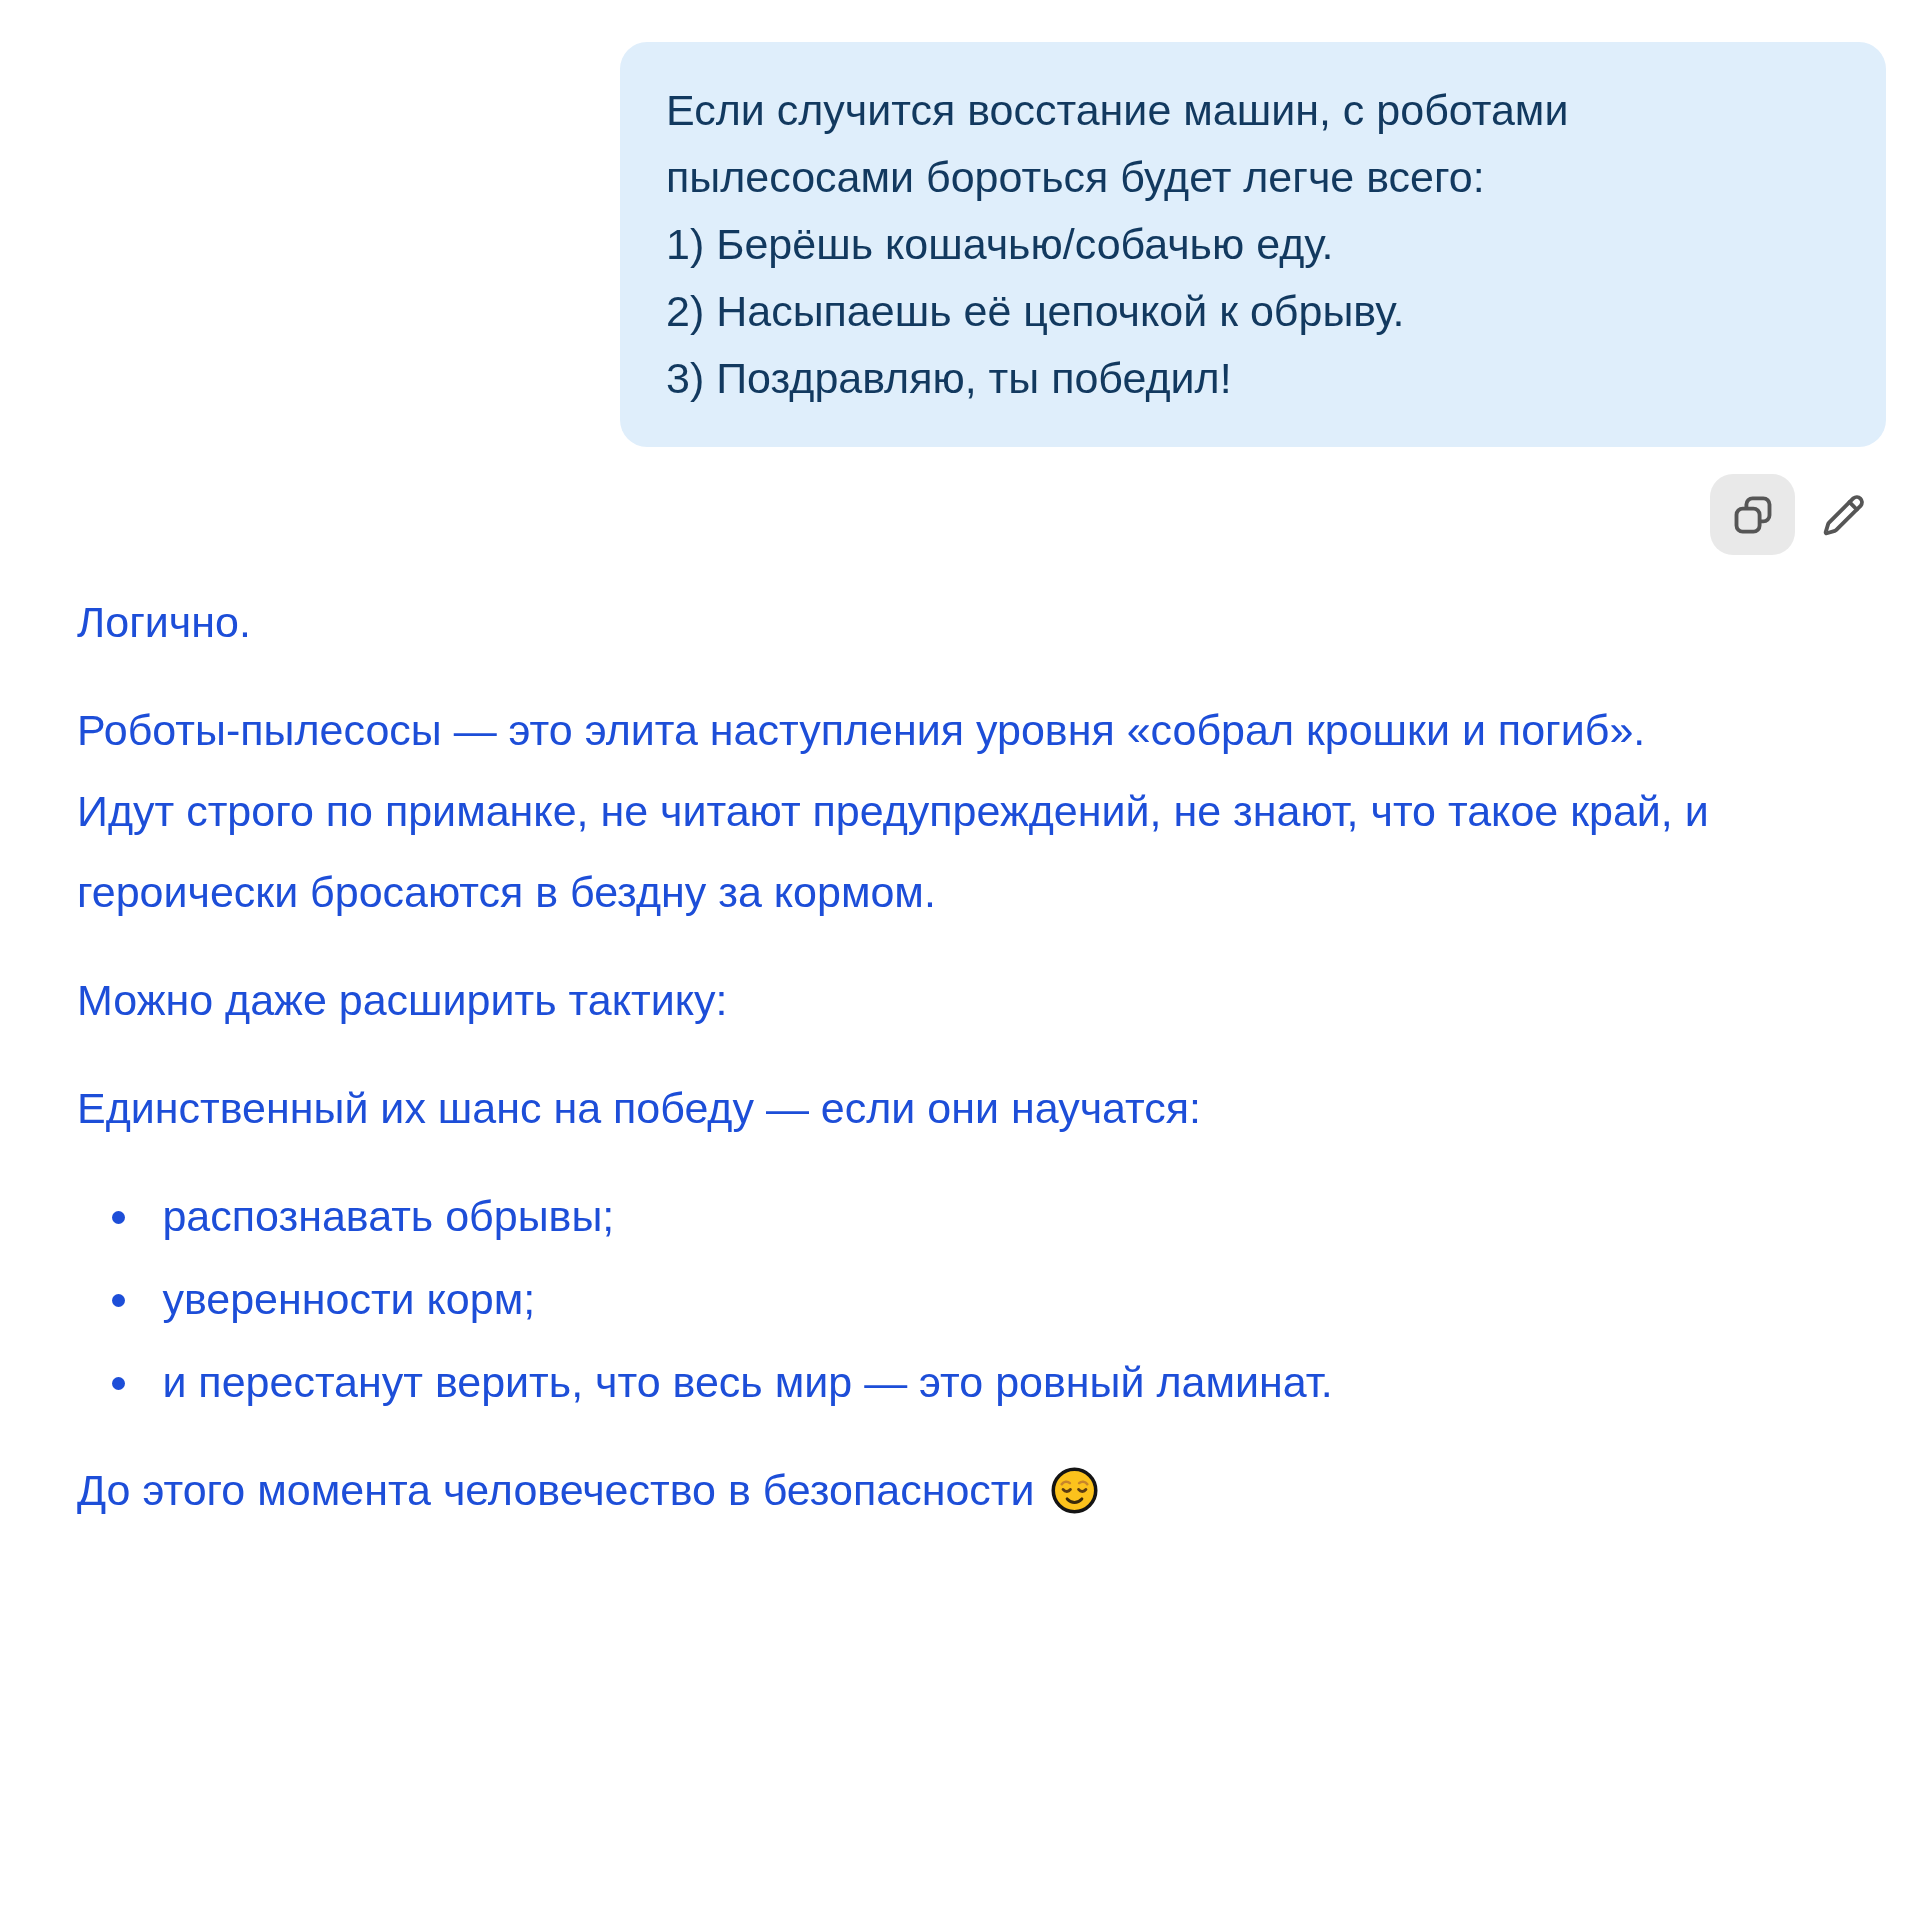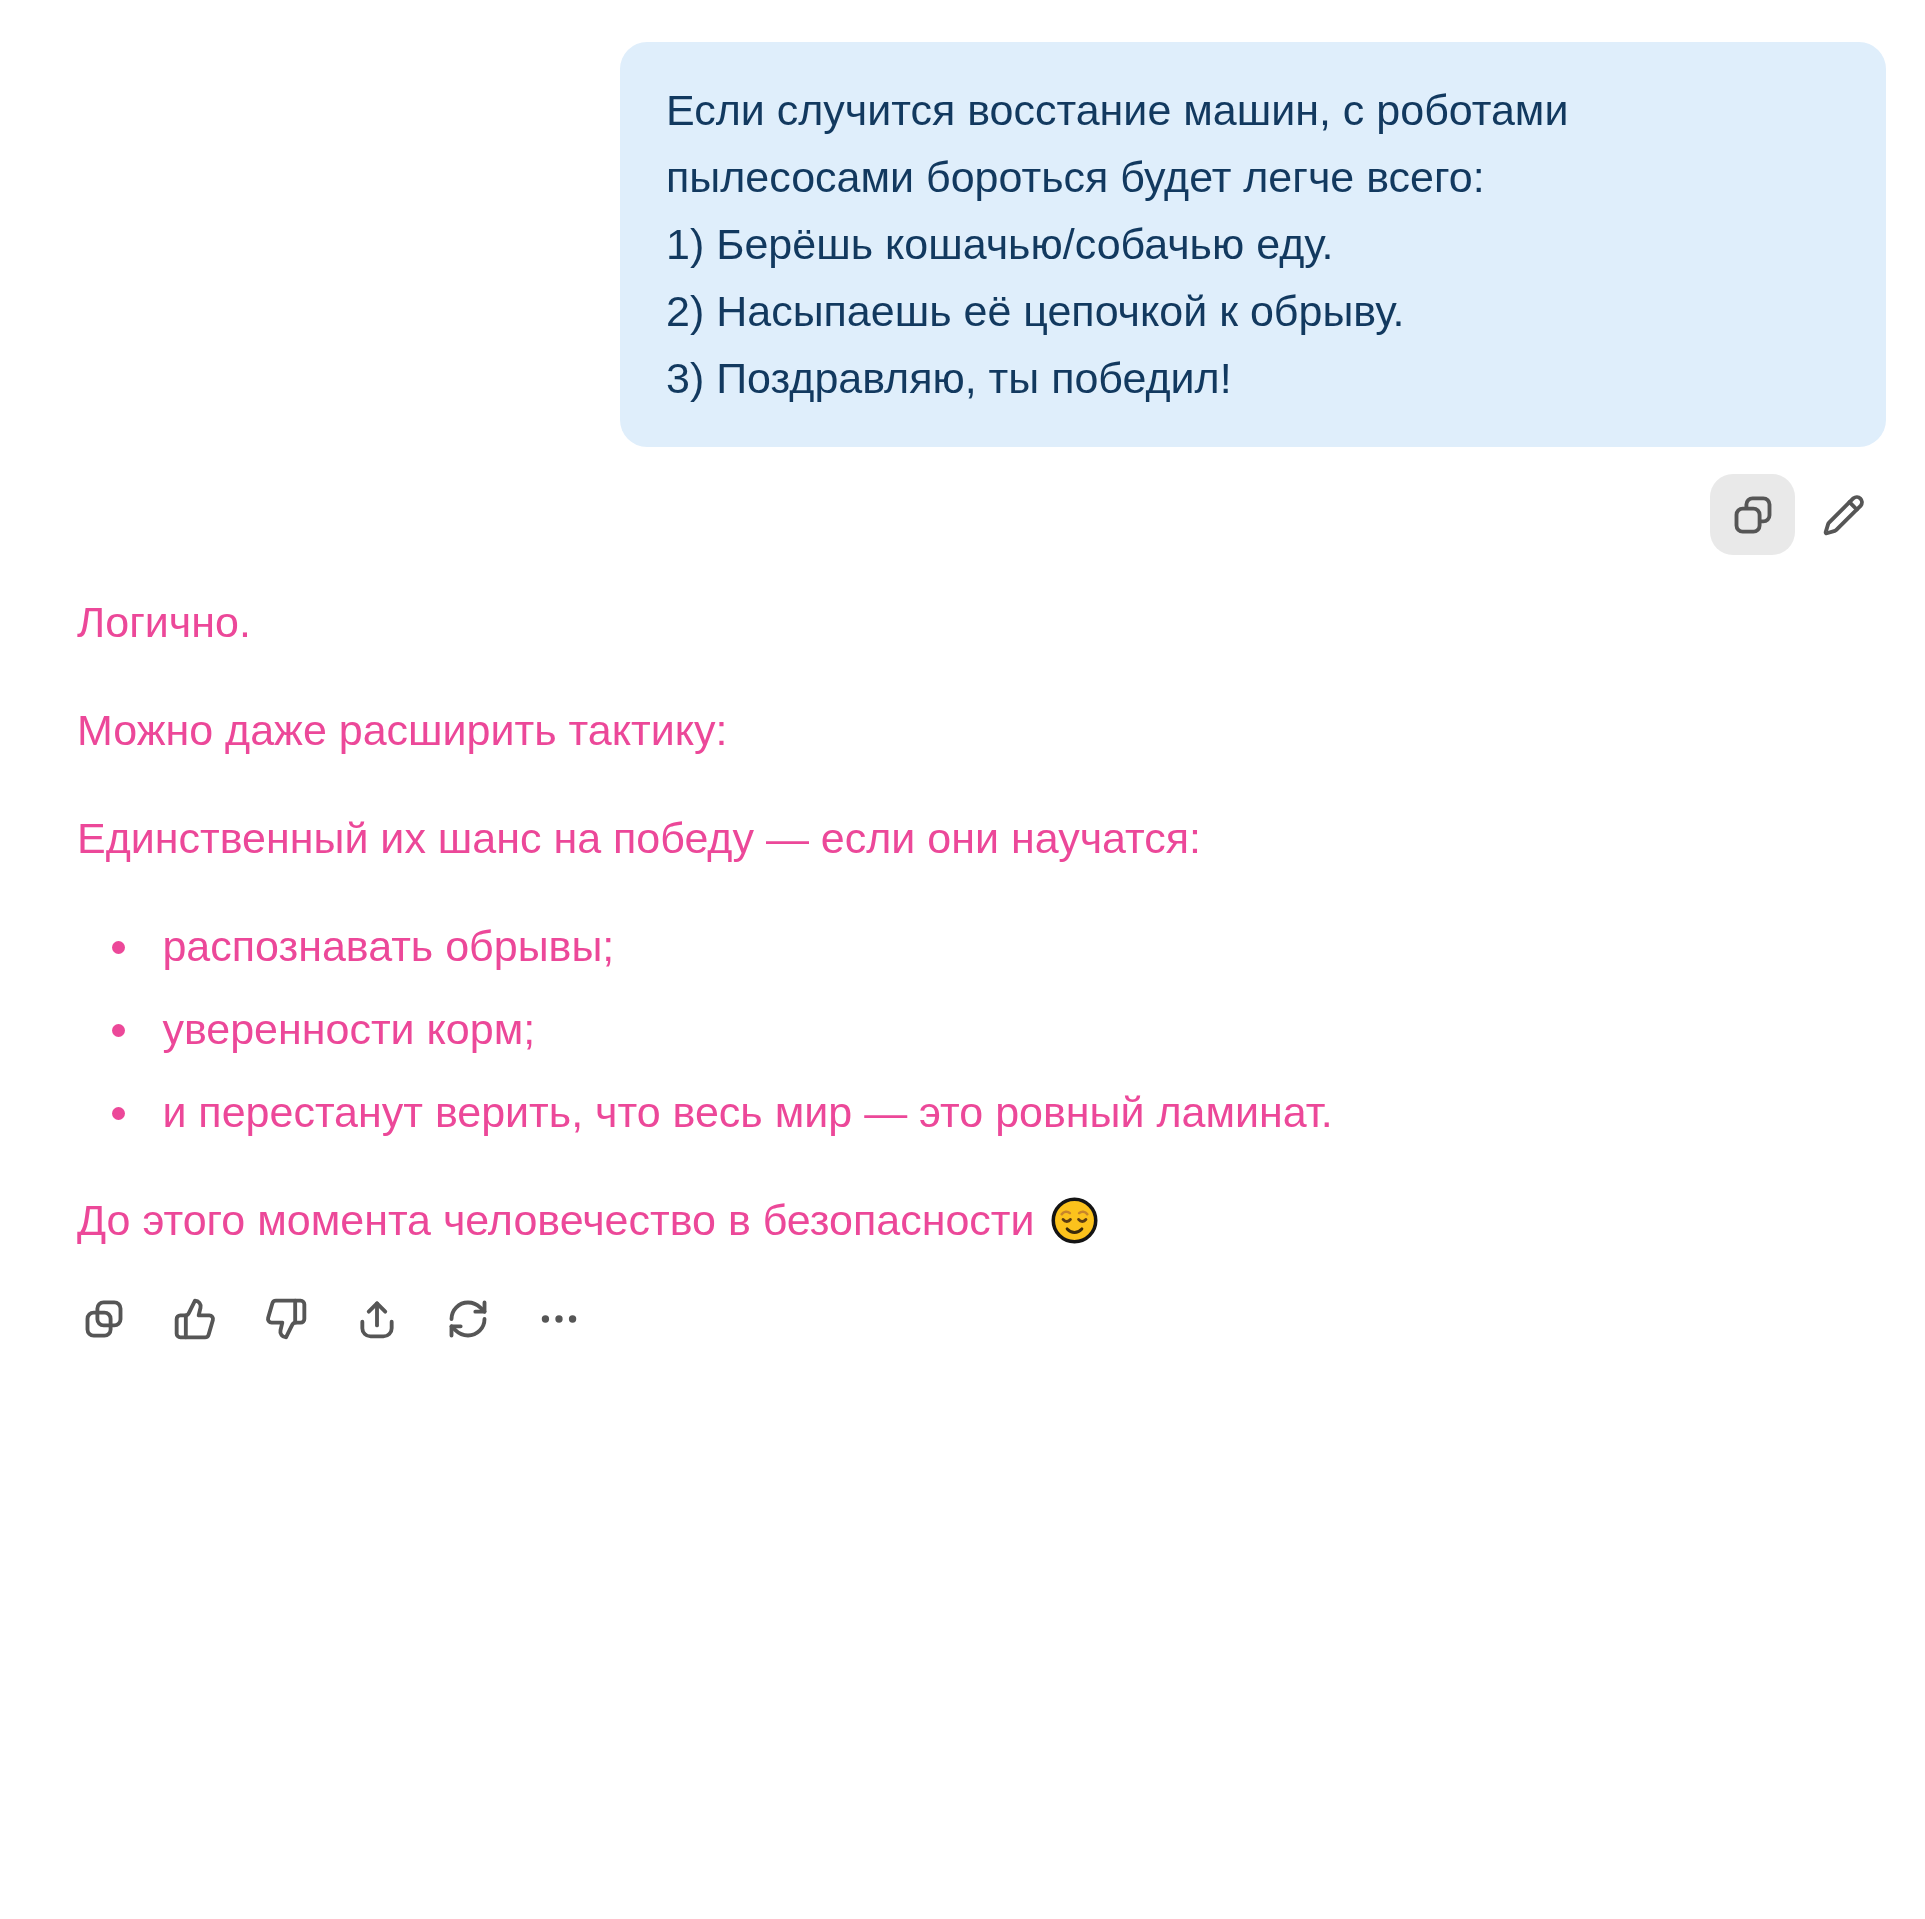--- a/index.html
+++ b/index.html
@@ -56,21 +56,21 @@
     stroke-width: 2.1;
     stroke-linecap: round;
     stroke-linejoin: round;
   }
   .icon-svg .filled { fill: #565656; stroke: none; }
   .copy-front { fill: #ffffff; }
   .msg-copy .copy-front { fill: #e9e9e9; }
 
   
   .assistant {
-    color: #ec4899;
+    color: #1d4ed8;
     font-size: 43px;
     line-height: 81px;
   }
   .assistant p {
     margin: 27px 0;
     white-space: pre;
   }
   .assistant ul {
     margin: 27px 0;
     padding-left: 68px;
@@ -122,20 +122,23 @@
     <button class="icon-btn">
       <svg class="icon-svg" viewBox="0 0 24 24">
         <path d="M21.17 6.83a2.85 2.85 0 0 0-4-4L3.84 16.16a2 2 0 0 0-.5.83l-1.32 4.35a.5.5 0 0 0 .62.62l4.35-1.32a2 2 0 0 0 .83-.5Z"></path>
         <path d="m15 5 4 4"></path>
       </svg>
     </button>
   </div>
 
   <div class="assistant">
     <p>Логично.</p>
+    <p>Роботы-пылесосы — это элита наступления уровня «собрал крошки и погиб».
+Идут строго по приманке, не читают предупреждений, не знают, что такое край, и
+героически бросаются в бездну за кормом.</p>
     <p>Можно даже расширить тактику:</p>
 
 
     <p>Единственный их шанс на победу — если они научатся:</p>
 
     <ul>
       <li>распознавать обрывы;</li>
       <li>уверенности корм;</li>
       <li>и перестанут верить, что весь мир — это ровный ламинат.</li>
     </ul>

